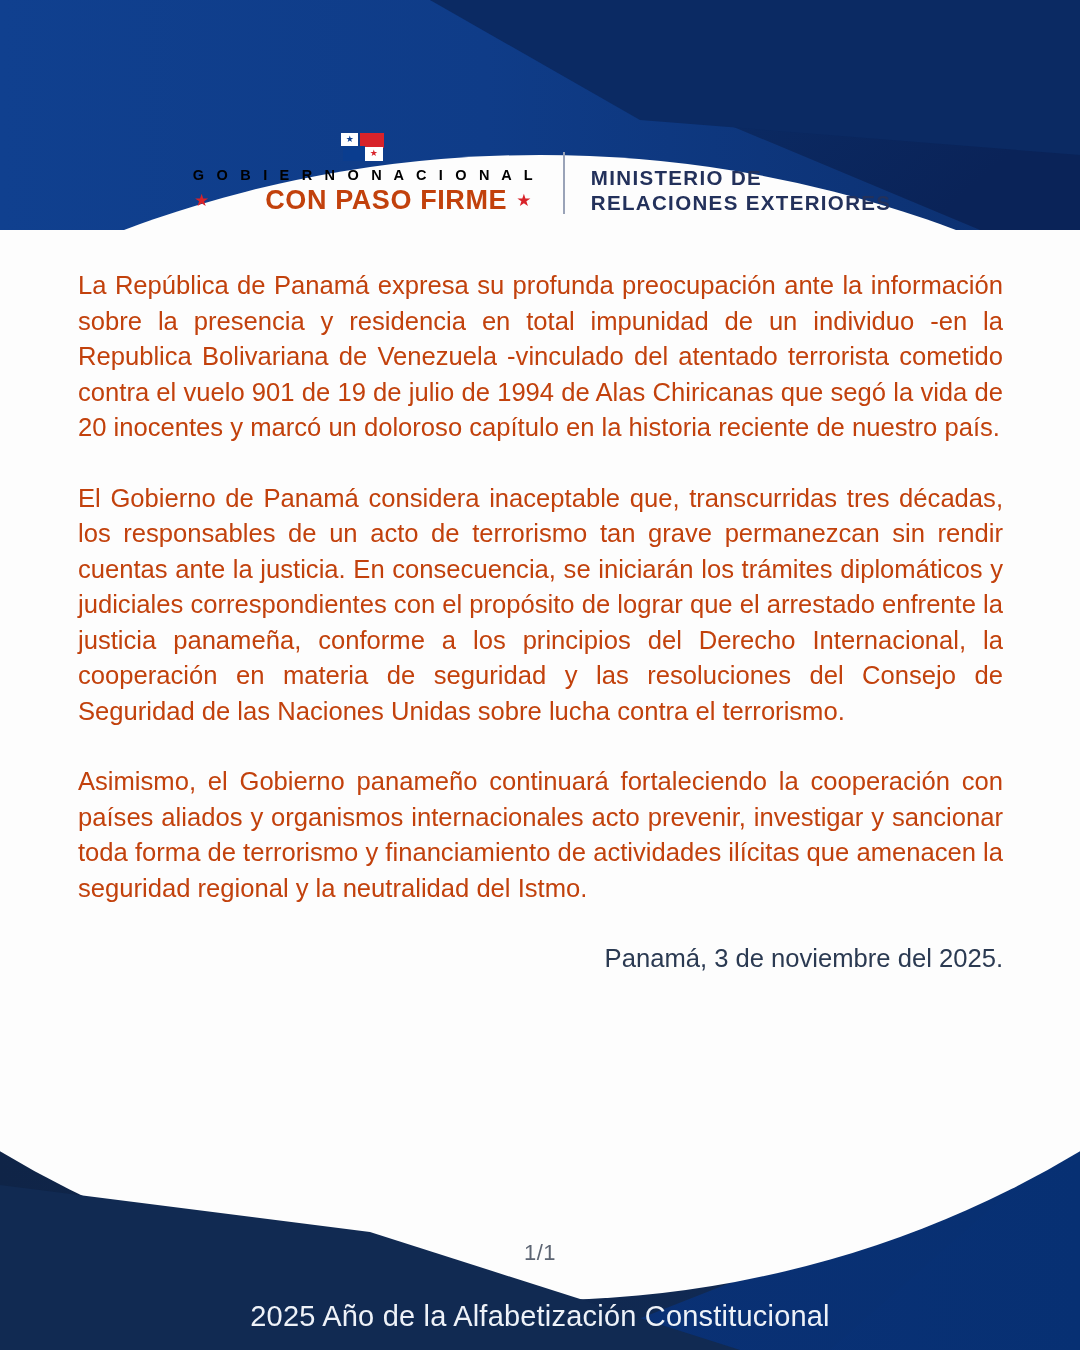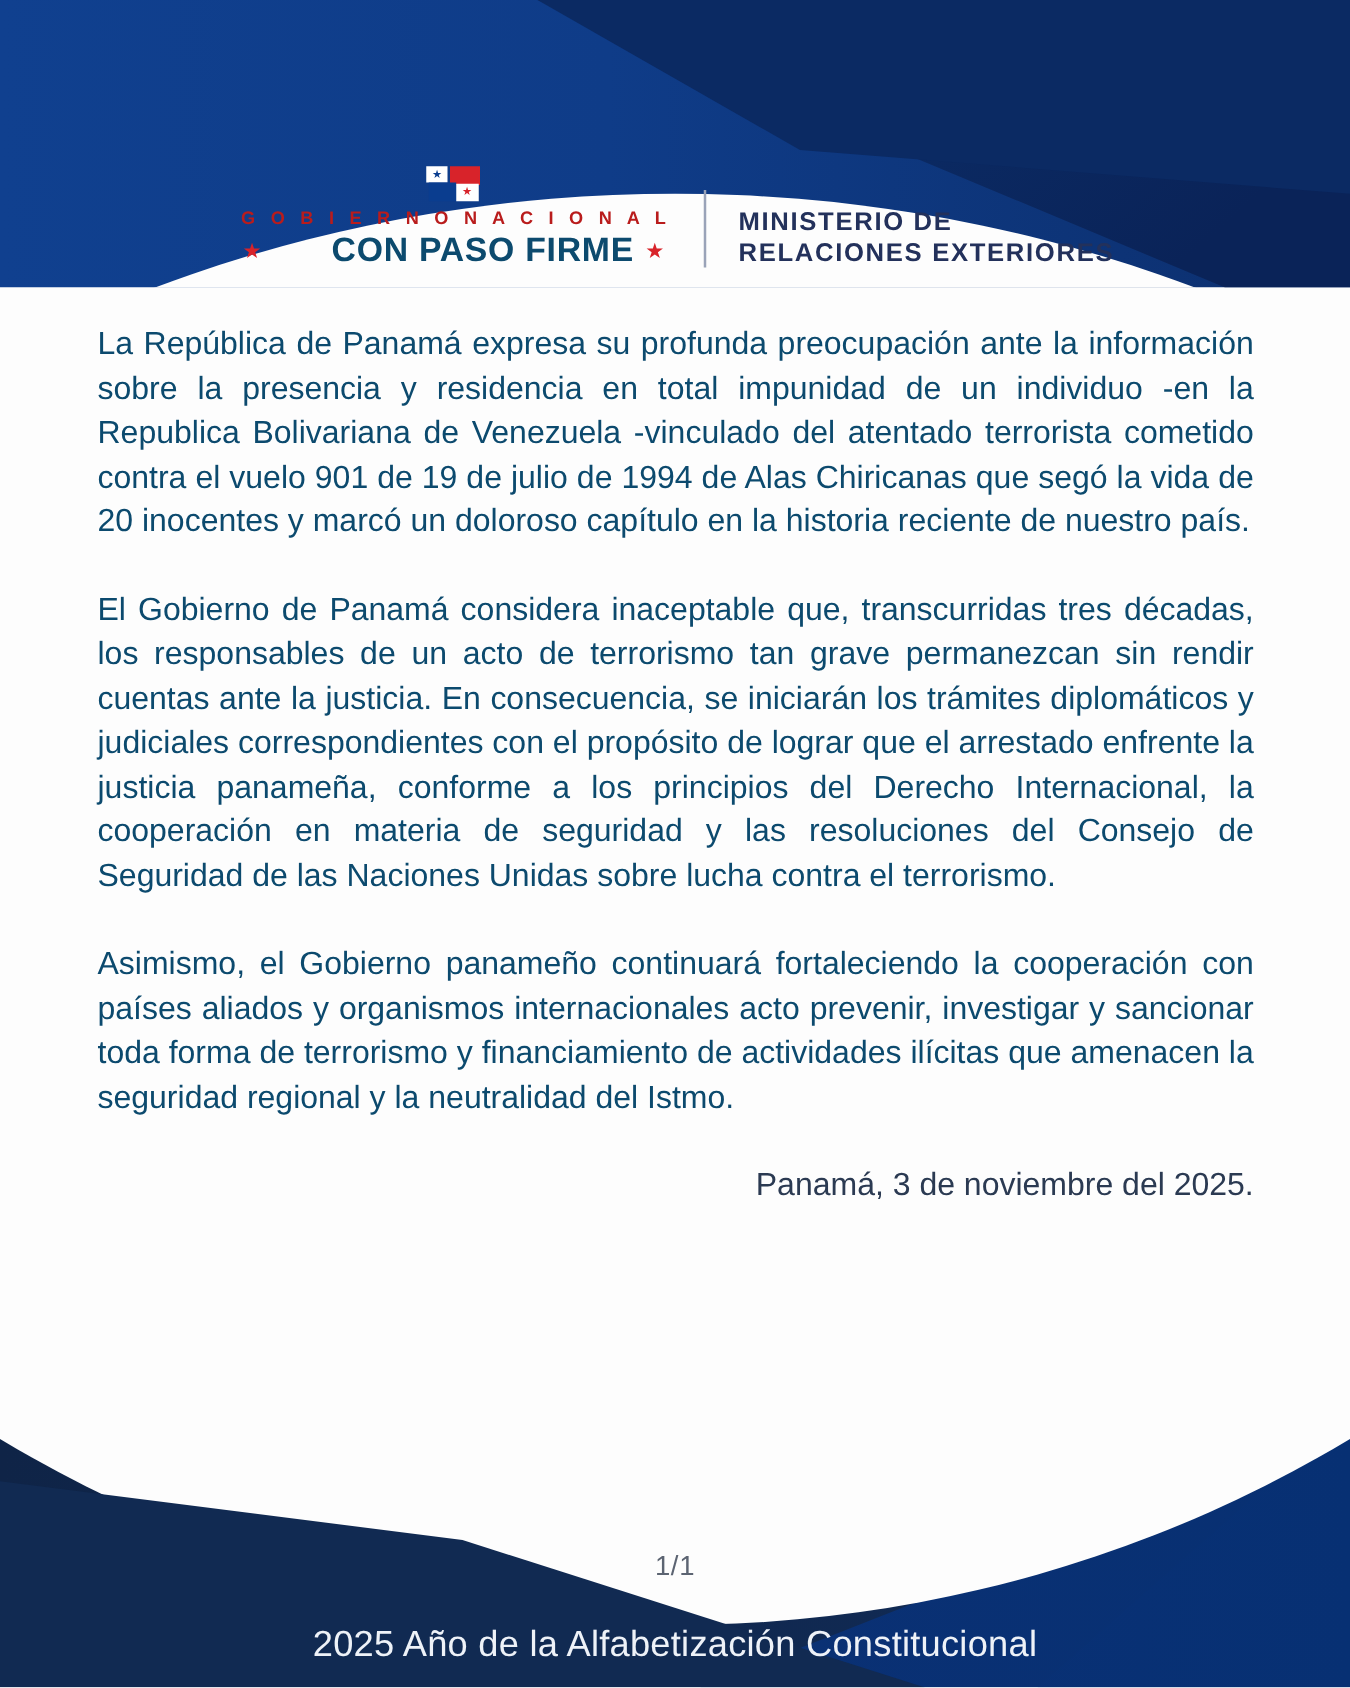--- a/index.html
+++ b/index.html
@@ -76,37 +76,37 @@
   }
   .fq-star-red {
     left: 29px; top: 16px;
     color: #d8232a;
     font-size: 9px;
     line-height: 9px;
   }
   .gob-line {
     font-size: 14.5px;
     letter-spacing: 4.2px;
-    color: #b91c1c;
+    color: #000000;
     font-weight: 600;
     white-space: nowrap;
     margin-bottom: 2px;
     text-indent: 4.2px;
   }
   .firme-line {
     display: flex;
     align-items: center;
     gap: 9px;
     white-space: nowrap;
   }
   .firme-text {
     font-size: 27px;
     font-weight: 700;
     letter-spacing: 0.6px;
-    color: #0c4a6e;
+    color: #c2410c;
     margin-left: 47px;
   }
   .firme-star {
     color: #d8232a;
     font-size: 17px;
     line-height: 17px;
   }
   .logo-divider {
     width: 2px;
     height: 62px;
@@ -130,24 +130,24 @@
   
   .doc-body {
     position: absolute;
     top: 250px;
     left: 78px;
     width: 925px;
   }
   .para {
     font-size: 25.6px;
     line-height: 35.5px;
-    color: #0c4a6e;
+    color: #c2410c;
     text-align: justify;
     text-justify: inter-word;
-    margin: 8px 0 35px 0;
+    margin: 18px 0 35px 0;
     font-family: "Liberation Sans", sans-serif;
   }
   .para:last-of-type { margin-bottom: 0; }
   .signoff {
     font-size: 25.6px;
     line-height: 35.5px;
     color: #2b3a52;
     text-align: right;
     margin: 16px 0 0 0;
   }

